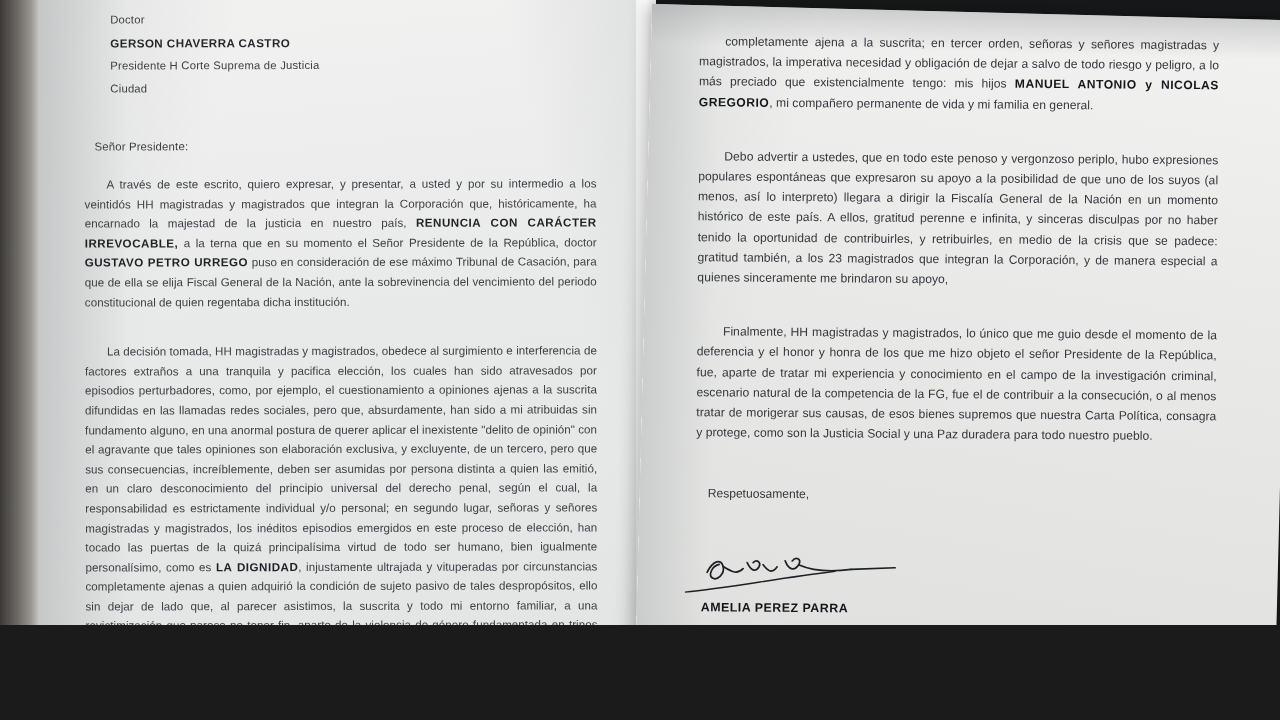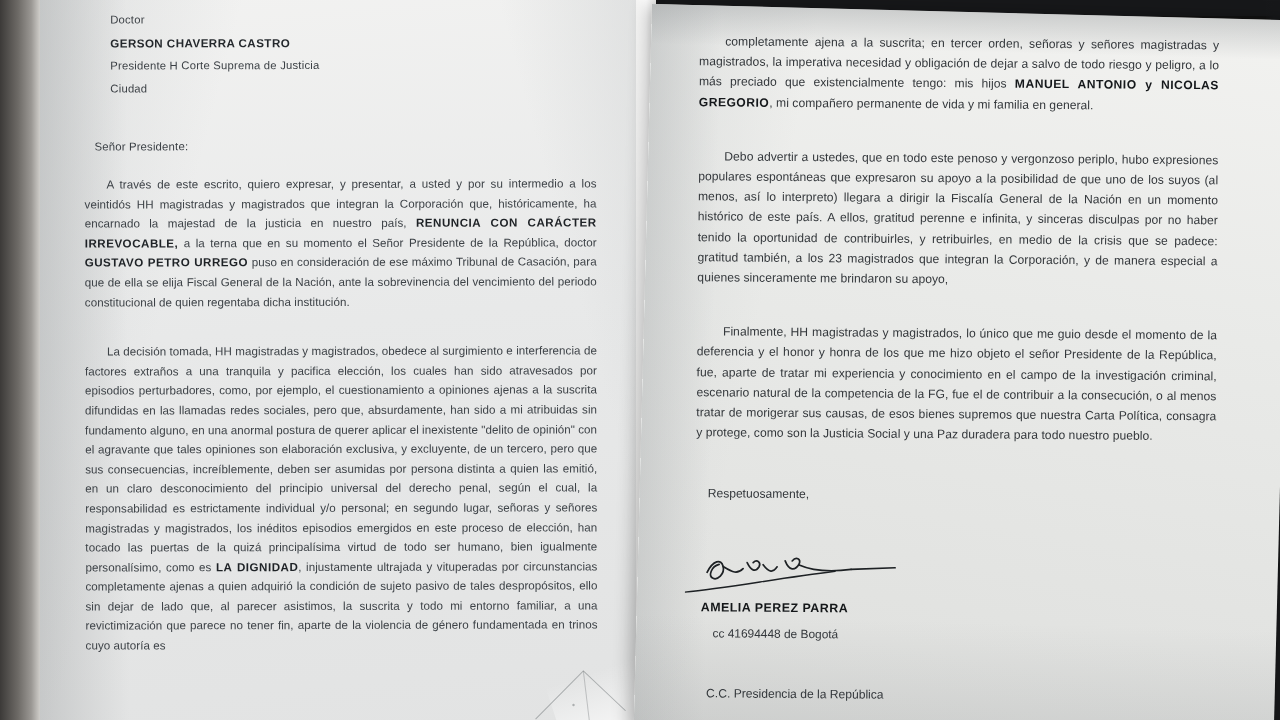--- a/index.html
+++ b/index.html
@@ -4,21 +4,21 @@
 <title>Carta de renuncia</title>
 <style>
   html, body {
     margin: 0;
     padding: 0;
     background: #1b1b1b;
   }
   #screen {
     position: relative;
     width: 1280px;
-    height: 720px;
+    height: 625px;
     overflow: hidden;
     background: #121212;
     font-family: "Liberation Sans", sans-serif;
   }
 
   
   .paper {
     position: absolute;
     background: #e9eaea;
     color: #2b2f33;

